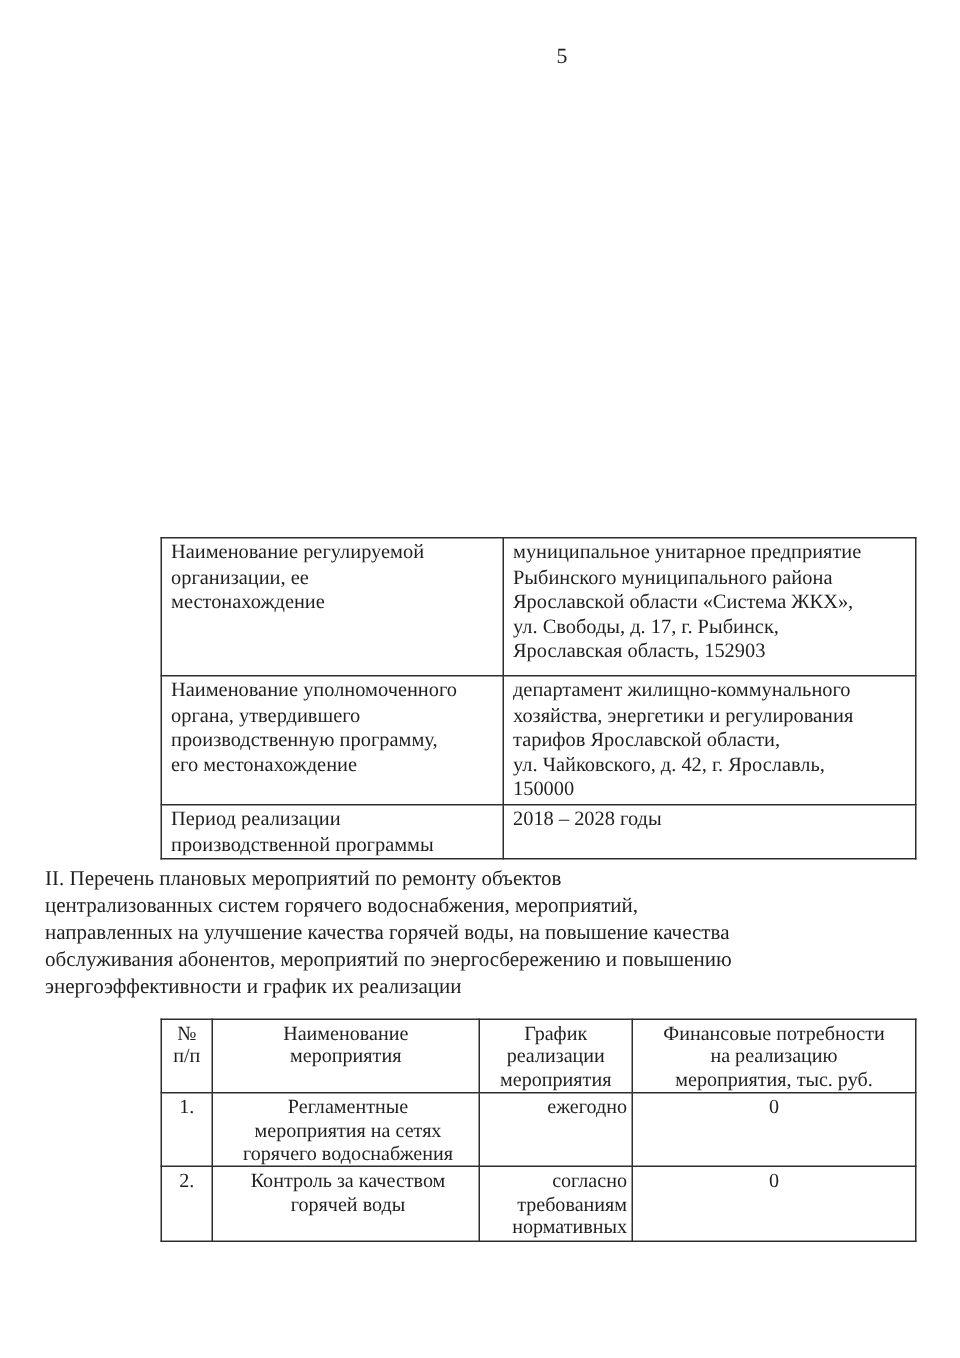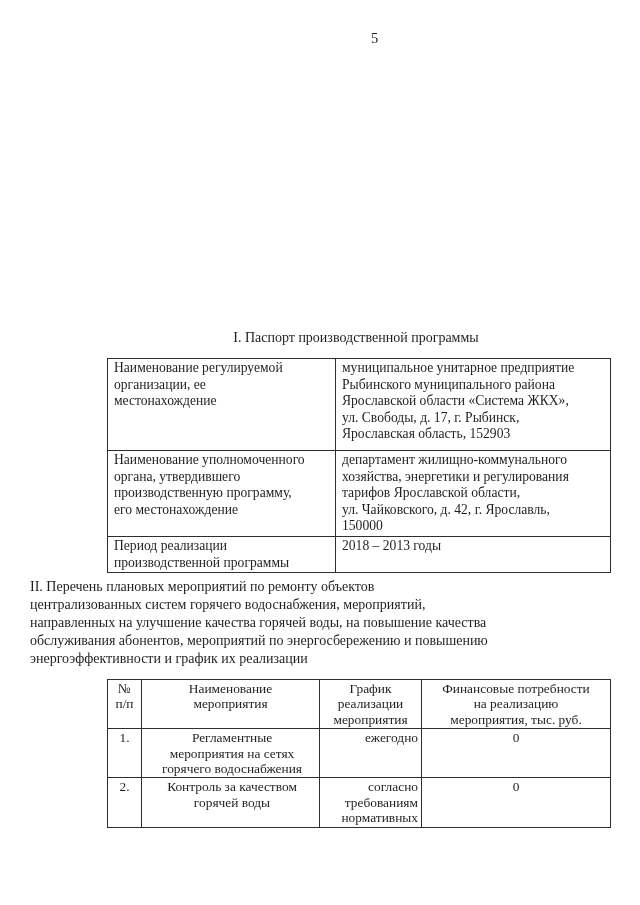--- a/index.html
+++ b/index.html
@@ -93,21 +93,20 @@
 </style>
 </head>
 <body>
 
 <div class="page">
 
   <div class="pagenum">5</div>
 
 
 
-  <div class="sec-heading-1">I. Паспорт производственной программы</div>
 
   <table class="doc-table t1">
     <colgroup>
       <col style="width:228px">
       <col style="width:275px">
     </colgroup>
     <tbody>
       <tr class="r1">
         <td class="pre">Наименование регулируемой
 организации, ее
@@ -125,21 +124,21 @@
 его местонахождение</td>
         <td class="pre">департамент жилищно-коммунального
 хозяйства, энергетики и регулирования
 тарифов Ярославской области,
 ул. Чайковского, д. 42, г. Ярославль,
 150000</td>
       </tr>
       <tr class="r3">
         <td class="pre">Период реализации
 производственной программы</td>
-        <td class="pre">2018 – 2013 годы</td>
+        <td class="pre">2018 – 2028 годы</td>
       </tr>
     </tbody>
   </table>
 
   <div class="sec-heading-2 pre">II. Перечень плановых мероприятий по ремонту объектов
 централизованных систем горячего водоснабжения, мероприятий,
 направленных на улучшение качества горячей воды, на повышение качества
 обслуживания абонентов, мероприятий по энергосбережению и повышению
 энергоэффективности и график их реализации</div>
 

